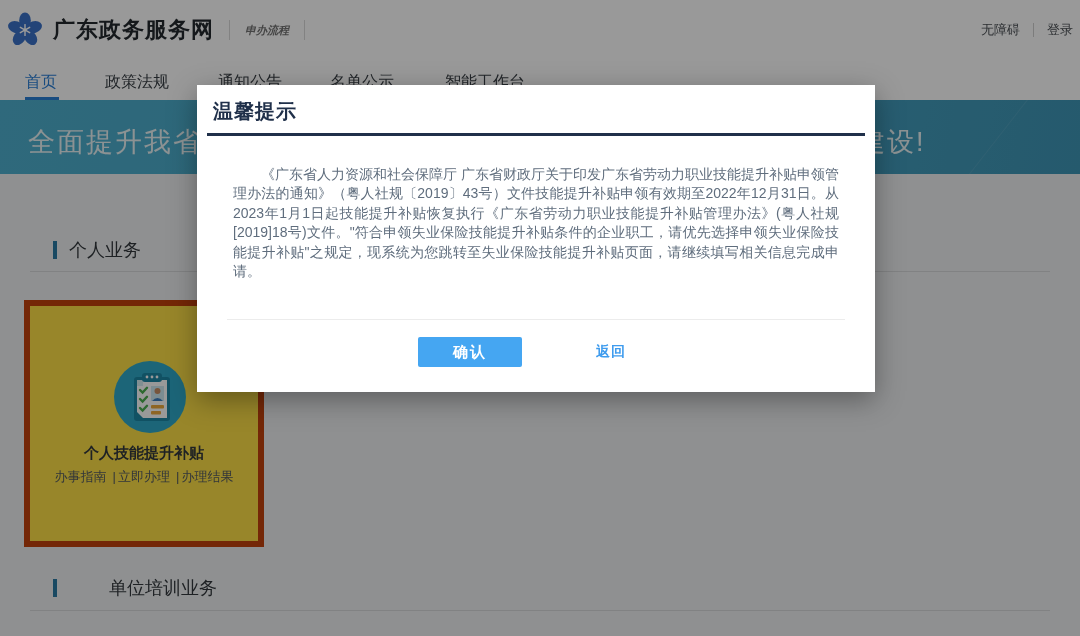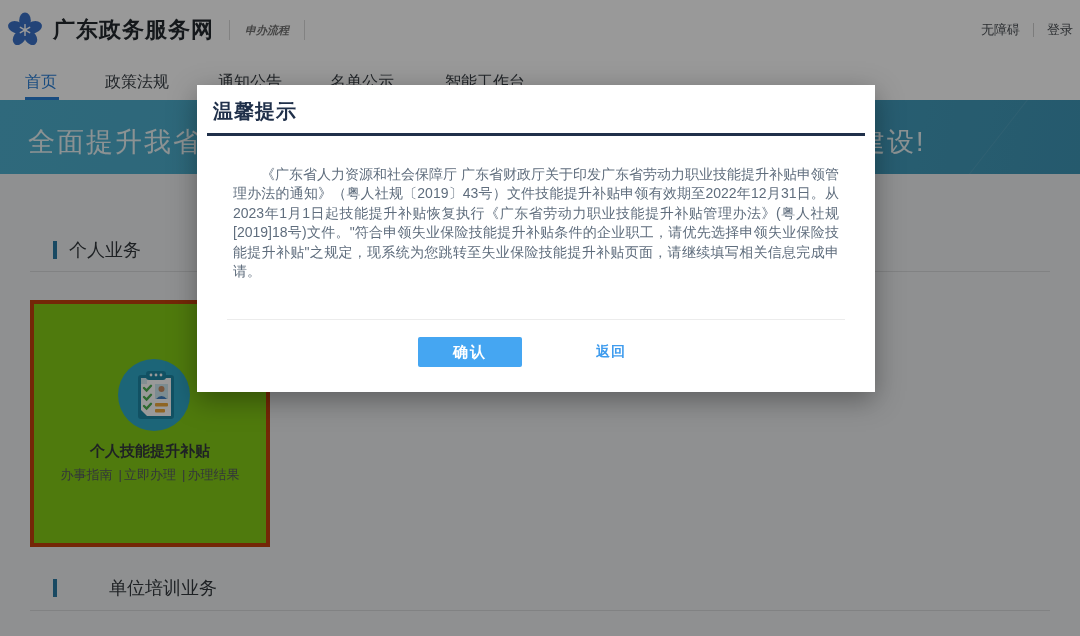--- a/index.html
+++ b/index.html
@@ -35,21 +35,21 @@
 
   
   .section-head { position:absolute; left:34px; display:flex; align-items:center;margin-left:19px; }
   .sec1 { top:238px; } .sec2 { top:576px;gap:40px; }
   .sec-bar { width:4px; height:18px; background:#2a7ba3; margin-right:12px; }
   .sec-title { font-size:18px; color:#33383d; }
   .sec-line { position:absolute; left:30px; width:1020px; height:1px; background:#d7d9da; }
   .line1 { top:271px; } .line2 { top:610px; }
 
   
-  .card { position:absolute; left:30px; top:300px; width:240px; height:247px; background:#84cc16; border:4px solid #c2410c; cursor:pointer; }
+  .card { position:absolute; left:24px; top:300px; width:240px; height:247px; background:#fde047; border:6px solid #c2410c; cursor:pointer; }
   .card-icon { position:absolute; left:84px; top:55px; width:72px; height:72px; }
   .card-title { position:absolute; top:138px; left:0; width:100%; text-align:center; font-size:15px; font-weight:bold; color:#33383d; }
   .card-links { position:absolute; top:162px; left:0; width:100%; text-align:center; font-size:13px; color:#565b60; }
   .card-links .lnk { cursor:pointer; }
   .card-links .lsep { margin:0 2px 0 6px; color:#565b60; }
 
   
   .overlay { position:absolute; inset:0; background:rgba(0,0,0,0.40); z-index:10; }
   .modal { position:absolute; left:197px; top:85px; width:678px; height:307px; background:#fff; z-index:20;
            box-shadow:0 8px 26px rgba(0,0,0,0.35); }

